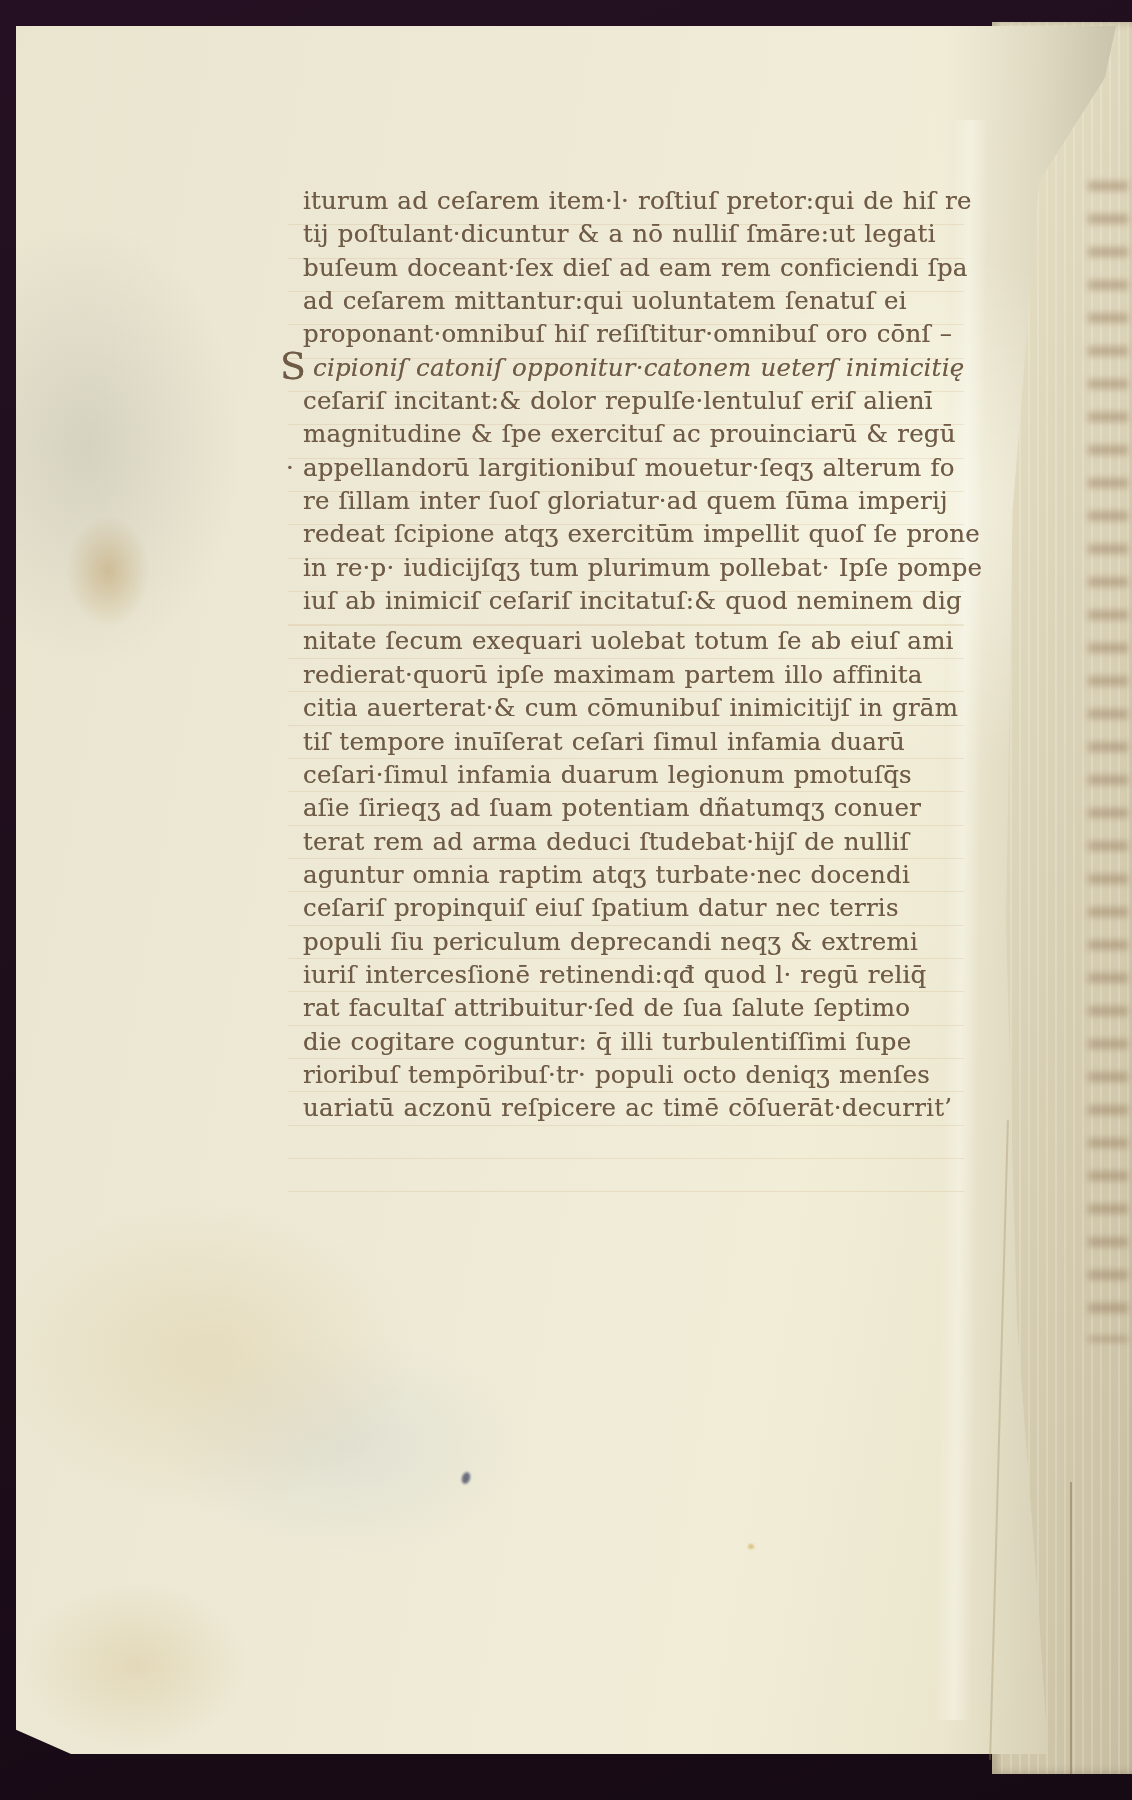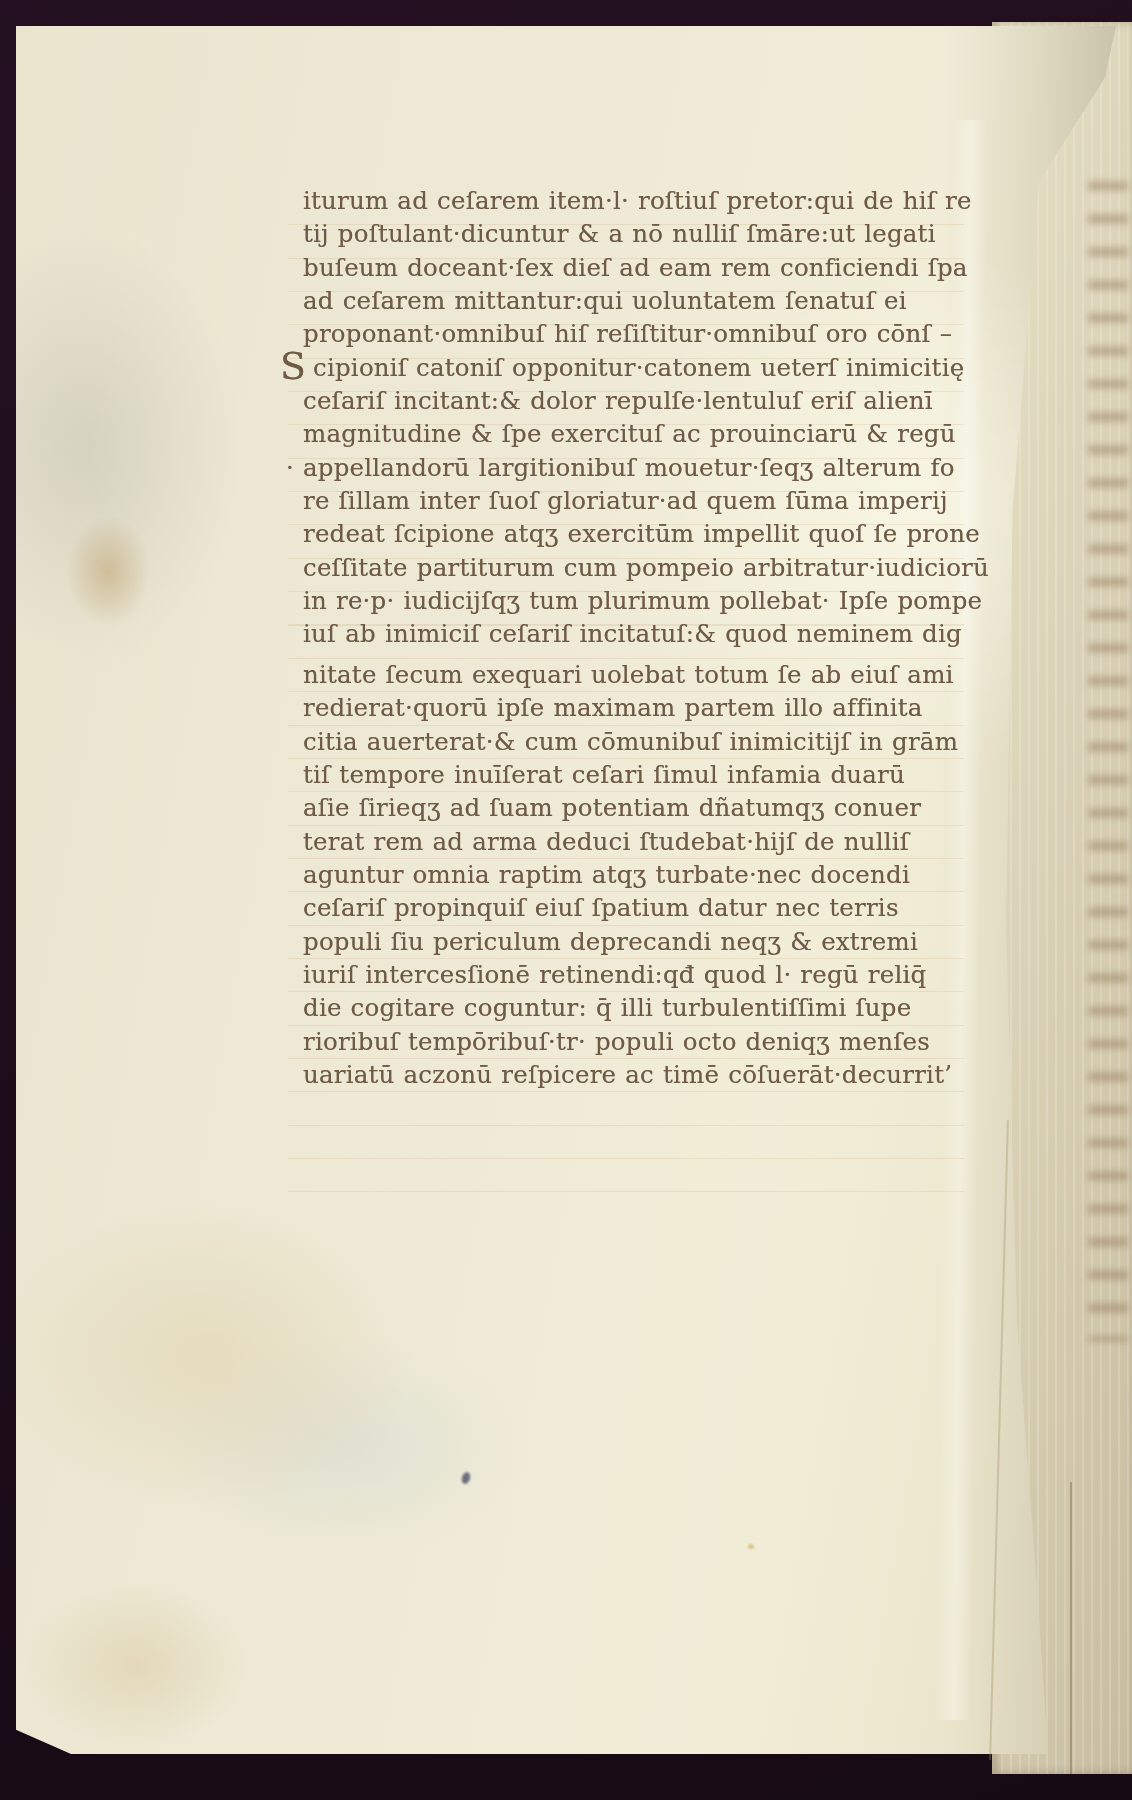--- a/index.html
+++ b/index.html
@@ -47,21 +47,21 @@
   .rulings{position:absolute;left:288px;top:192px;width:676px;height:1004px;opacity:.8;
     background:repeating-linear-gradient(to bottom,
       rgba(0,0,0,0) 0 32.3px, rgba(193,152,100,.22) 32.3px 33.35px);}
 
   
   .text-block{position:absolute;left:303px;top:184px;width:680px;color:#6e5a45;}
   .line{position:relative;height:33.35px;white-space:nowrap;font-size:24.5px;line-height:33.35px;
     letter-spacing:.2px;word-spacing:1px;text-shadow:0 0 .6px rgba(110,90,69,.55);}
   .line.gap{margin-top:7px;}
   .drop-cap{position:absolute;left:-23px;top:-4px;font-size:38px;line-height:38px;}
-  .drop-cap-pad{margin-left:10px;}
+  .drop-cap-pad{margin-left:10px;font-style:italic;}
   .margin-dot{position:absolute;left:-17px;}
 </style>
 </head>
 <body>
 
 <div class="canvas">
 
   <div class="under-leaf">
     <div class="showthrough"></div>
     <div class="edge-line"></div>
@@ -84,31 +84,32 @@
     <div class="line">
       <span class="drop-cap">S</span><span class="drop-cap-pad">cipioniſ catoniſ opponitur·catonem ueterſ inimicitię</span>
     </div>
     <div class="line">ceſariſ incitant:&amp; dolor repulſe·lentuluſ eriſ alienī</div>
     <div class="line">magnitudine &amp; ſpe exercituſ ac prouinciarū &amp; regū</div>
     <div class="line">
       <span class="margin-dot">·</span><span>appellandorū largitionibuſ mouetur·ſeqʒ alterum fo</span>
     </div>
     <div class="line">re ſillam inter ſuoſ gloriatur·ad quem ſūma imperij</div>
     <div class="line">redeat ſcipione atqʒ exercitūm impellit quoſ ſe prone</div>
-    <div class="line">ceſſitate partiturum cum pompeio arbitratur·iudiciorū</div>
     <div class="line">in re·p· iudicijſqʒ tum plurimum pollebat· Ipſe pompe</div>
     <div class="line">iuſ ab inimiciſ ceſariſ incitatuſ:&amp; quod neminem dig</div>
     <div class="line gap">nitate ſecum exequari uolebat totum ſe ab eiuſ ami</div>
     <div class="line">redierat·quorū ipſe maximam partem illo affinita</div>
     <div class="line">citia auerterat·&amp; cum cōmunibuſ inimicitijſ in grām</div>
     <div class="line">tiſ tempore inuīſerat ceſari ſimul infamia duarū</div>
+    <div class="line">ceſari·ſimul infamia duarum legionum pmotuſq̄s</div>
     <div class="line">aſie ſirieqʒ ad ſuam potentiam dñatumqʒ conuer</div>
     <div class="line">terat rem ad arma deduci ſtudebat·hijſ de nulliſ</div>
     <div class="line">aguntur omnia raptim atqʒ turbate·nec docendi</div>
     <div class="line">ceſariſ propinquiſ eiuſ ſpatium datur nec terris</div>
     <div class="line">populi ſiu periculum deprecandi neqʒ &amp; extremi</div>
     <div class="line">iuriſ intercesſionē retinendi:qđ quod l· regū reliq̄</div>
+    <div class="line">rat facultaſ attribuitur·ſed de ſua ſalute ſeptimo</div>
     <div class="line">die cogitare coguntur: q̄ illi turbulentiſſimi ſupe</div>
     <div class="line">rioribuſ tempōribuſ·tr· populi octo deniqʒ menſes</div>
     <div class="line">uariatū aczonū reſpicere ac timē cōſuerāt·decurrit’</div>
   </div>
 
 </div>
 
 </body></html>

